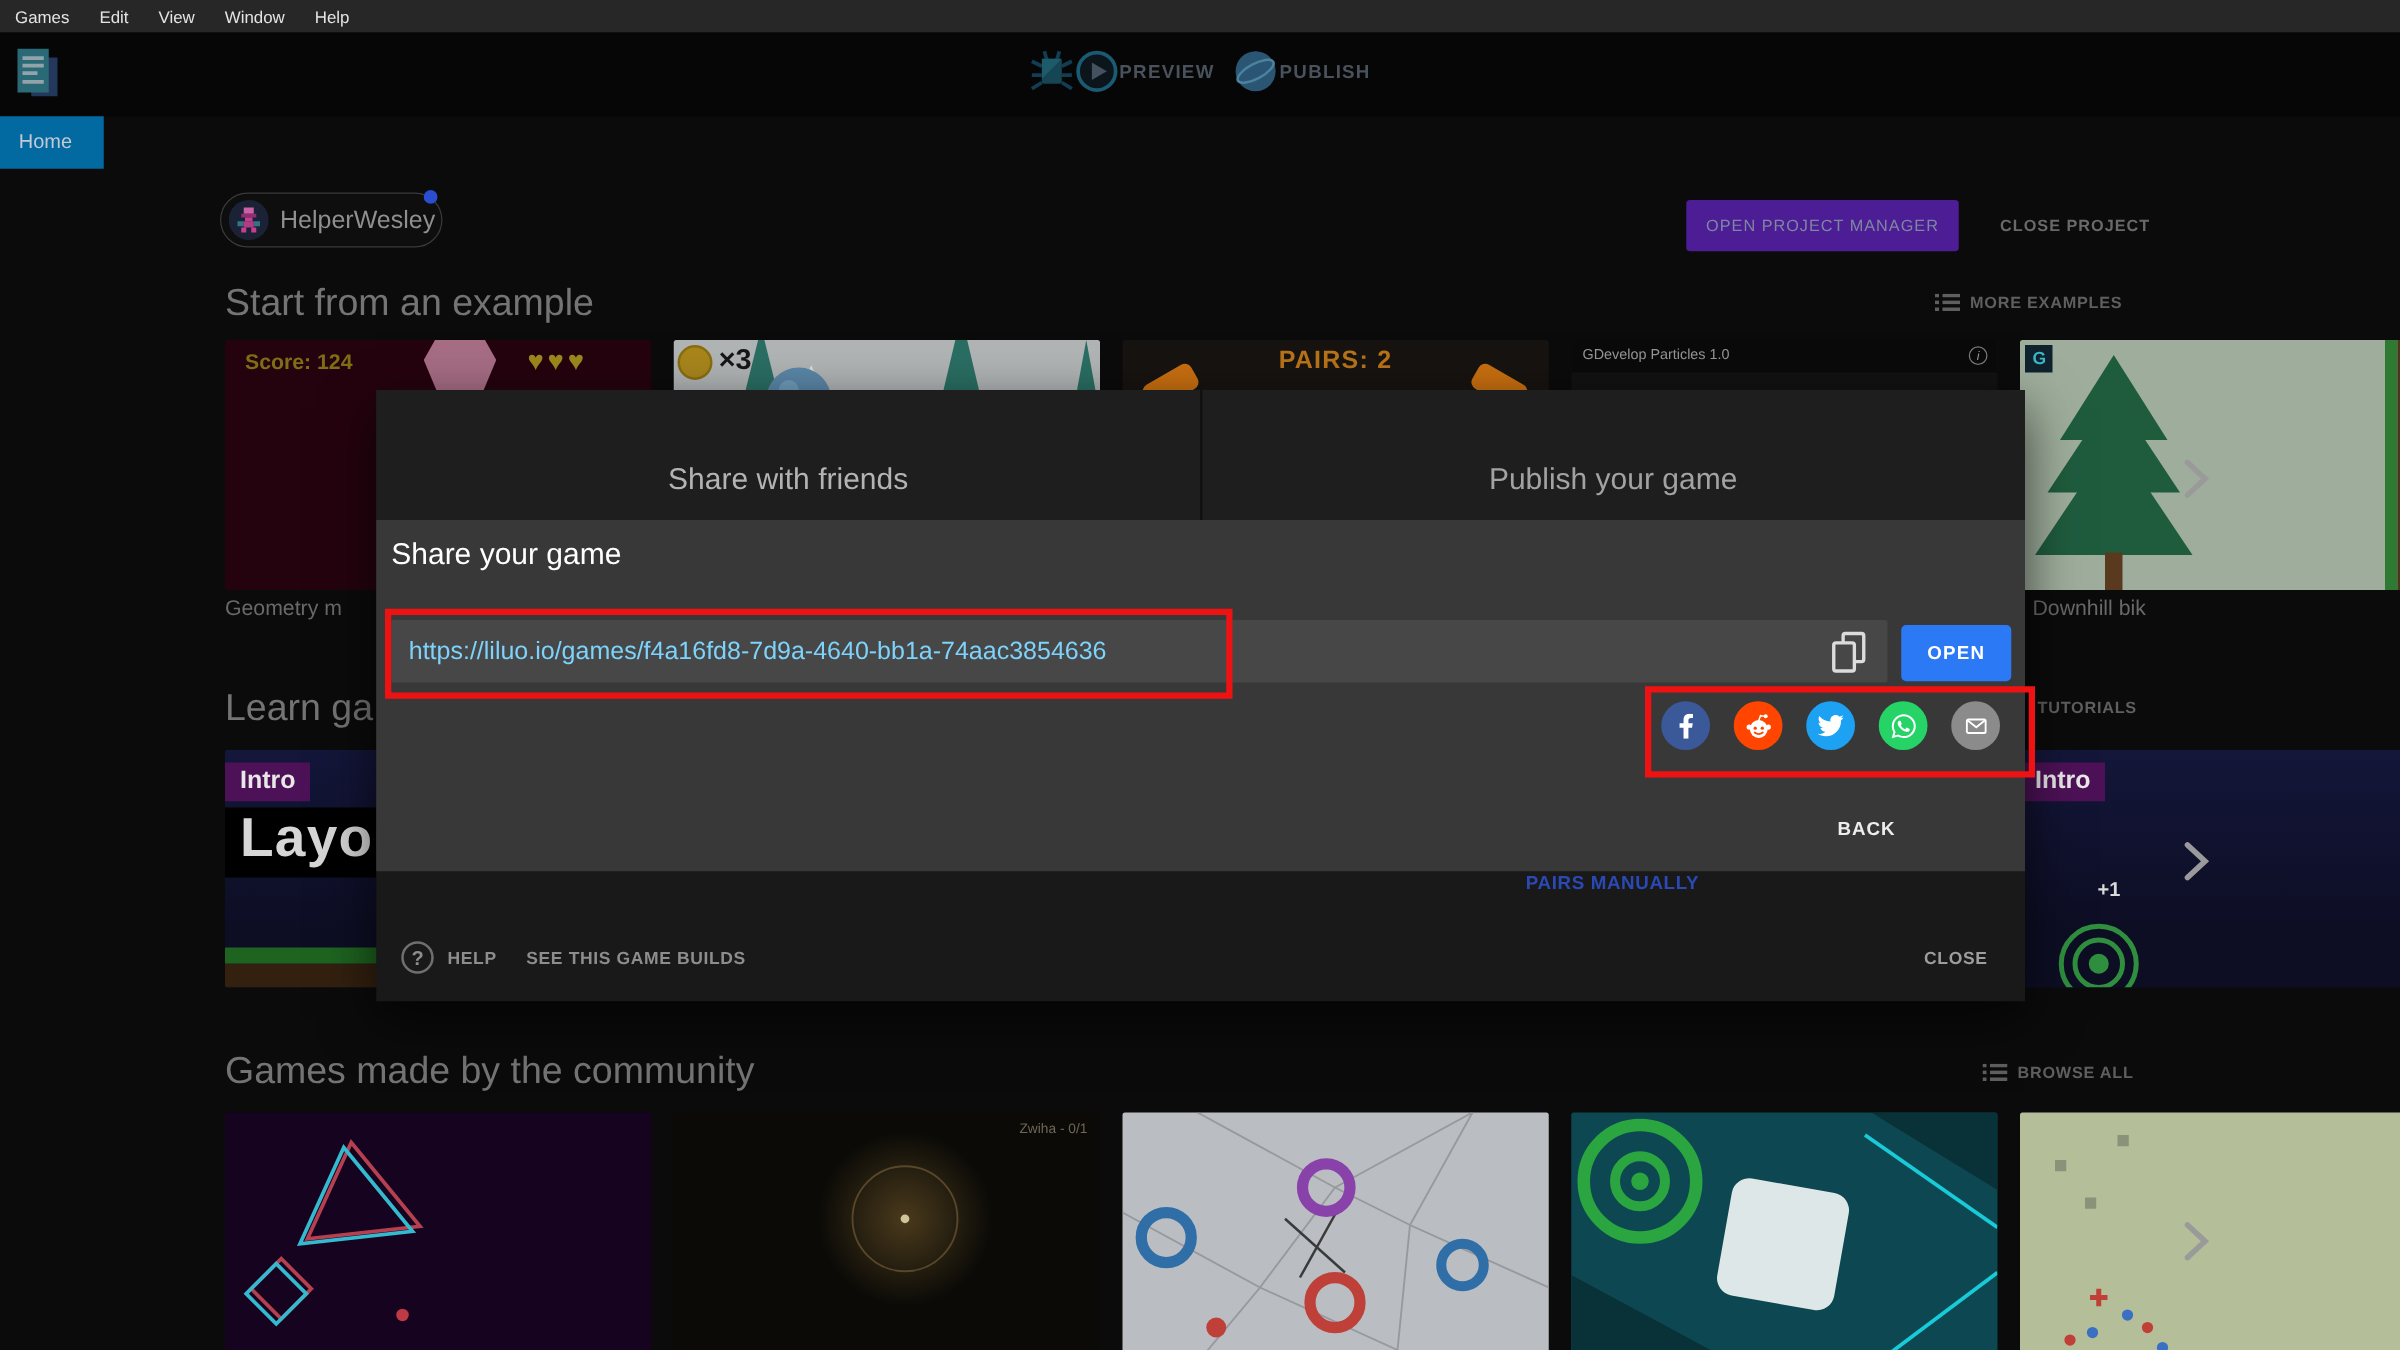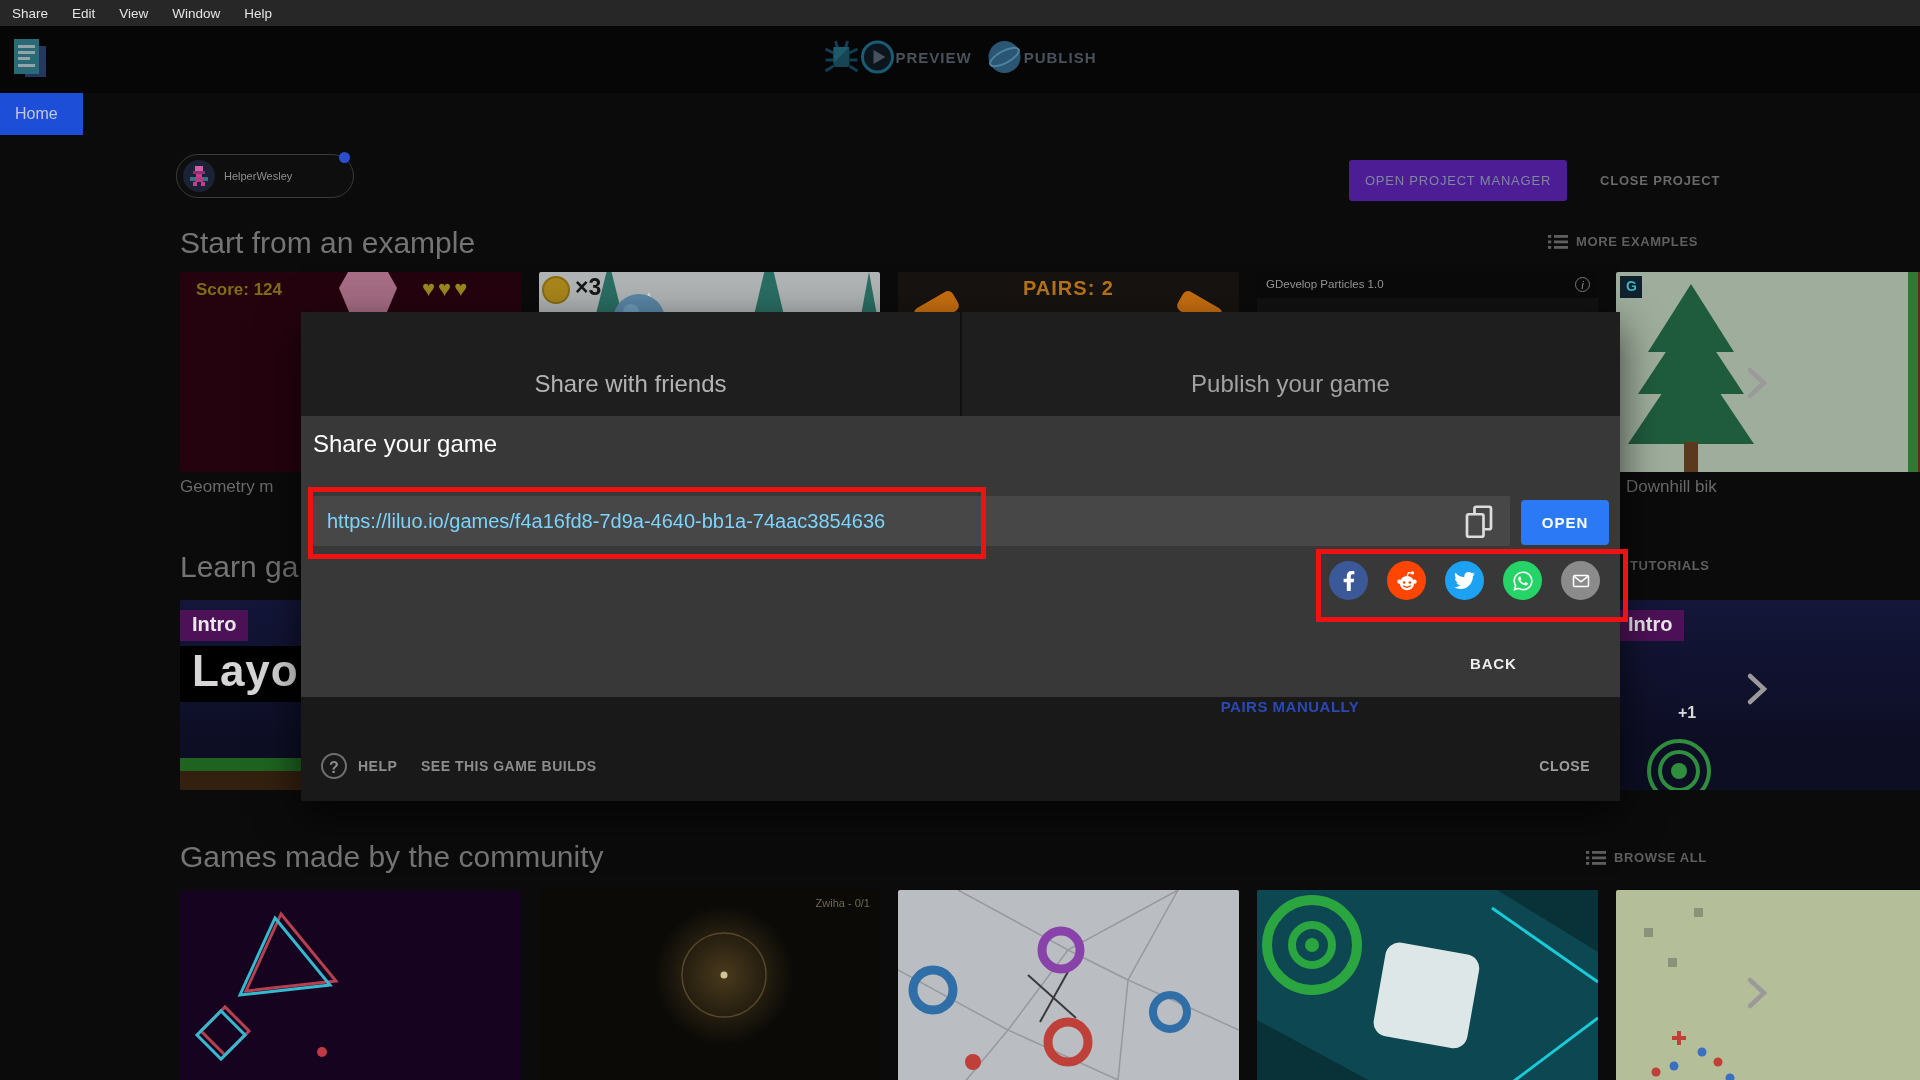--- a/index.html
+++ b/index.html
@@ -8,26 +8,26 @@
   .abs{position:absolute;}
   
   .menubar{left:0;top:0;width:1920px;height:26px;background:#272727;display:flex;align-items:center;
            gap:24px;padding-left:12px;box-sizing:border-box;}
   .menubar span{font-size:13.5px;color:#e4e4e4;cursor:default;}
   
   .toolbar{left:0;top:26px;width:1920px;height:67px;background:#060606;}
   .tb-center{left:50%;top:36px;transform:translateX(-50%);display:flex;align-items:center;}
   .tb-label{font-size:15px;letter-spacing:1px;color:#49525c;font-weight:bold;}
   
-  .hometab{left:0;top:93px;width:83px;height:42px;background:#1d4ed8;color:#c3c9d3;font-size:16px;
+  .hometab{left:0;top:93px;width:83px;height:42px;background:#0369a1;color:#c3c9d3;font-size:16px;
            line-height:42px;padding-left:15px;box-sizing:border-box;}
   
   .chip{left:176px;top:154px;width:178px;height:44px;border:1px solid #3a3a3a;border-radius:22px;
         background:#0e0e0e;display:flex;align-items:center;padding-left:6px;box-sizing:border-box;}
-  .chip-name{color:#8f8f8f;font-size:11px;margin-left:9px;}
+  .chip-name{color:#8f8f8f;font-size:20px;margin-left:9px;}
   .chip-dot{left:339px;top:152px;width:11px;height:11px;border-radius:50%;background:#2b4ed0;}
   
   .btn-pm{left:1349px;top:160px;width:218px;height:41px;background:#4c1d95;border-radius:3px;color:#7e87a0;
           font-size:13px;letter-spacing:.8px;display:flex;align-items:center;justify-content:center;font-weight:normal;}
   .btn-closeproj{left:1600px;top:160px;height:41px;color:#696969;font-size:13px;letter-spacing:.8px;
           display:flex;align-items:center;font-weight:bold;}
   
   .h-title{font-size:30px;color:#747474;}
   .h-action{display:flex;align-items:center;gap:8px;color:#5f5f5f;font-size:13px;letter-spacing:.6px;font-weight:bold;}
   
@@ -57,21 +57,21 @@
   .redbox{border:5px solid #ee1212;z-index:40;}
   .intro-badge{background:#4d1157;color:#e8e8e8;font-weight:800;font-size:20px;padding:3px 12px 5px;display:inline-block;}
   .big-word{background:#000;color:#d6d6d6;font-weight:800;font-size:44px;padding:0 12px 6px;display:inline-block;letter-spacing:1px;}
 </style>
 </head>
 <body>
 
 <div id="screen">
 
   <div class="abs menubar">
-    <span>Share</span>
+    <span>Games</span>
     <span>Edit</span>
     <span>View</span>
     <span>Window</span>
     <span>Help</span>
   </div>
 
   <div class="abs toolbar"></div>
   <svg class="abs" style="left:10px;top:37px" width="40" height="46" viewBox="0 0 40 46">
     <rect x="15" y="9" width="21" height="31" fill="#24375c"></rect>
     <rect x="4" y="2" width="25" height="35" fill="#2a6a76"></rect>

